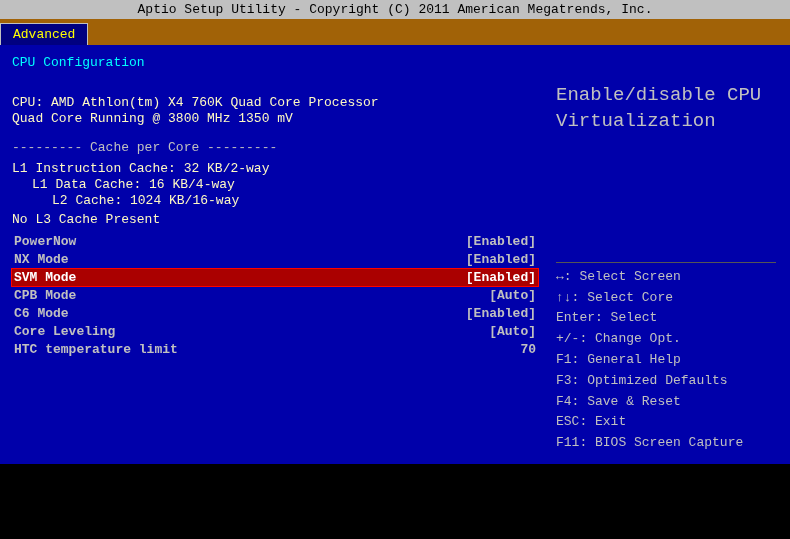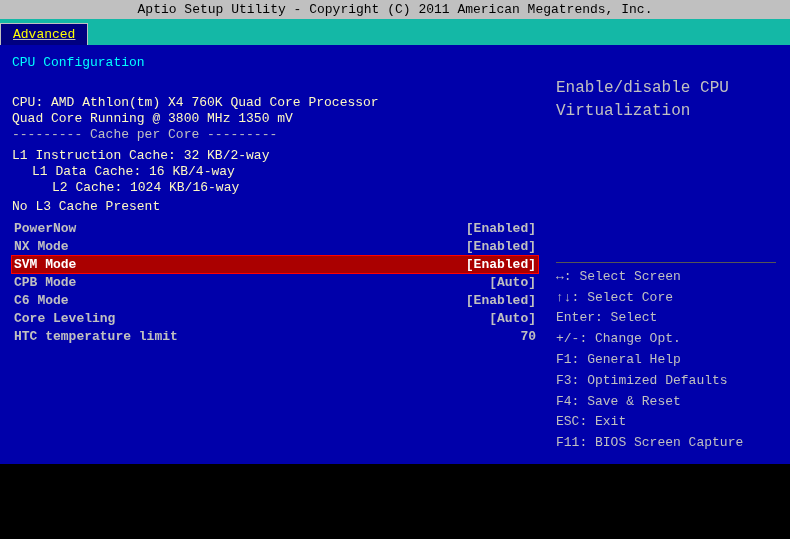--- a/index.html
+++ b/index.html
@@ -24,24 +24,23 @@
       flex-direction: column;
     }
     #title-bar {
       background: #c0c0c0;
       color: #000;
       text-align: center;
       padding: 2px 0;
       font-size: 13px;
     }
     #tab-bar {
-      background: #14b8a6;
+      background: #a16207;
       padding: 4px 0 0 0;
       display: flex;
-      text-decoration: underline;
     }
     .tab {
       padding: 3px 12px;
       color: #c0c0c0;
       cursor: pointer;
     }
     .tab.active {
       background: #0000aa;
       color: #ffff00;
       border: 1px solid #c0c0c0;
@@ -98,21 +97,21 @@
     }
     .config-value {
       color: #c0c0c0;
     }
     .highlighted .config-label,
     .highlighted .config-value {
       color: #ffffff;
     }
     .help-text {
       color: #c0c0c0;
-      font-size: 16px;
+      font-size: 19px;
       margin-bottom: 4px;
       line-height: 1.4;
     }
     .divider-line {
       border-top: 1px solid #555;
       margin: 8px 0;
     }
     .key-help {
       font-size: 13px;
       color: #c0c0c0;
@@ -137,21 +136,21 @@
       <span>Advanced</span>
     </div>
   </div>
   <div id="main">
     <div id="left-panel">
       <div class="section-title">CPU Configuration</div>
 
       <div class="info-line">CPU: AMD Athlon(tm) X4 760K Quad Core Processor</div>
       <div class="info-line">Quad Core Running @ 3800 MHz  1350 mV</div>
 
-      <div class="separator" style="margin-top:1px;">
+      <div class="separator" style="margin-top:14px;">
         <span>--------- Cache per Core ---------</span>
       </div>
       <div class="info-line">L1 Instruction Cache: 32 KB/2-way</div>
       <div class="info-line indent">    L1 Data Cache: 16 KB/4-way</div>
       <div class="info-line indent2">        L2 Cache: 1024 KB/16-way</div>
       <div class="info-line" style="margin-top:4px;">No L3 Cache Present</div>
 
       <div style="margin-top: 6px;">
         <div class="config-row">
           <span class="config-label">PowerNow</span>

